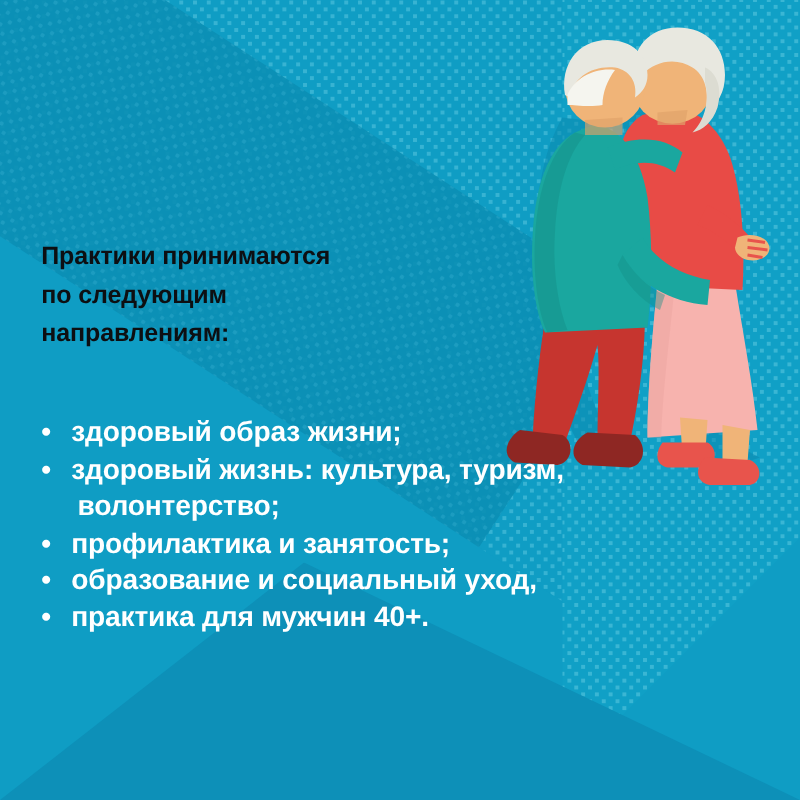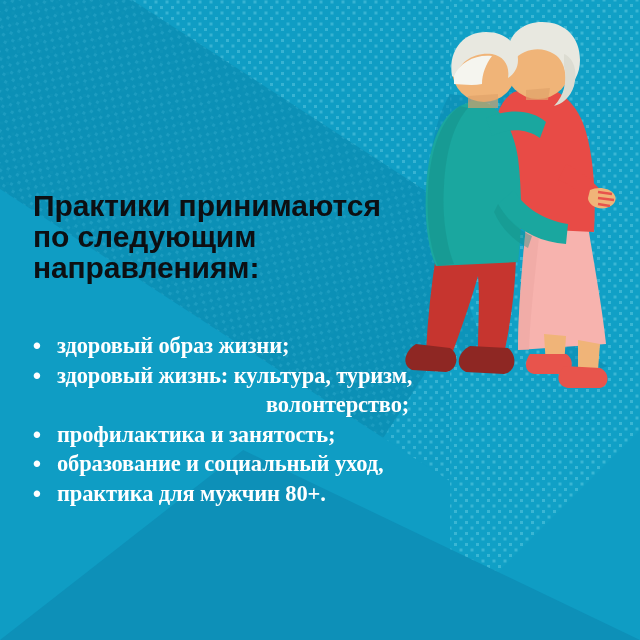--- a/index.html
+++ b/index.html
@@ -124,21 +124,21 @@
   }
   .illo svg { display: block; }
 
   
   .heading {
     position: absolute;
     left: 33px;
     top: 190px;
     width: 360px;
     color: #0d0f12;
-    font-size: 30px;
+    font-size: 20px;
     font-weight: bold;
     line-height: 31px;
     letter-spacing: -0.1px;
   }
   .heading div { white-space: nowrap; }
 
   .bullets {
     position: absolute;
     left: 33px;
     top: 331px;
@@ -153,22 +153,22 @@
     display: flex;
     align-items: flex-start;
   }
   .bullet-dot {
     flex: 0 0 auto;
     width: 24px;
     text-align: left;
     font-size: 22.5px;
     line-height: 29.6px;
   }
-  .bullet-text { flex: 1 1 auto; font-family: Liberation Serif, serif; }
-  .bullet-text .cont { display: block; text-align: center; }
+  .bullet-text { flex: 1 1 auto; }
+  .bullet-text .cont { display: block; }
   .bullet-text .cont.deep { padding-left: 5px; }
 </style>
 </head>
 <body>
 
 <div id="poster">
 
   <div class="bg-base"></div>
   <div class="bg-dots"></div>
   <div class="bg-band"></div>
@@ -293,19 +293,19 @@
     <div class="bullet-row">
       <span class="bullet-dot">•</span>
       <span class="bullet-text">
         <span>образование и социальный уход,</span>
       </span>
     </div>
 
     <div class="bullet-row">
       <span class="bullet-dot">•</span>
       <span class="bullet-text">
-        <span>практика для мужчин 80+.</span>
+        <span>практика для мужчин 40+.</span>
       </span>
     </div>
 
   </div>
 
 </div>
 
 </body></html>

